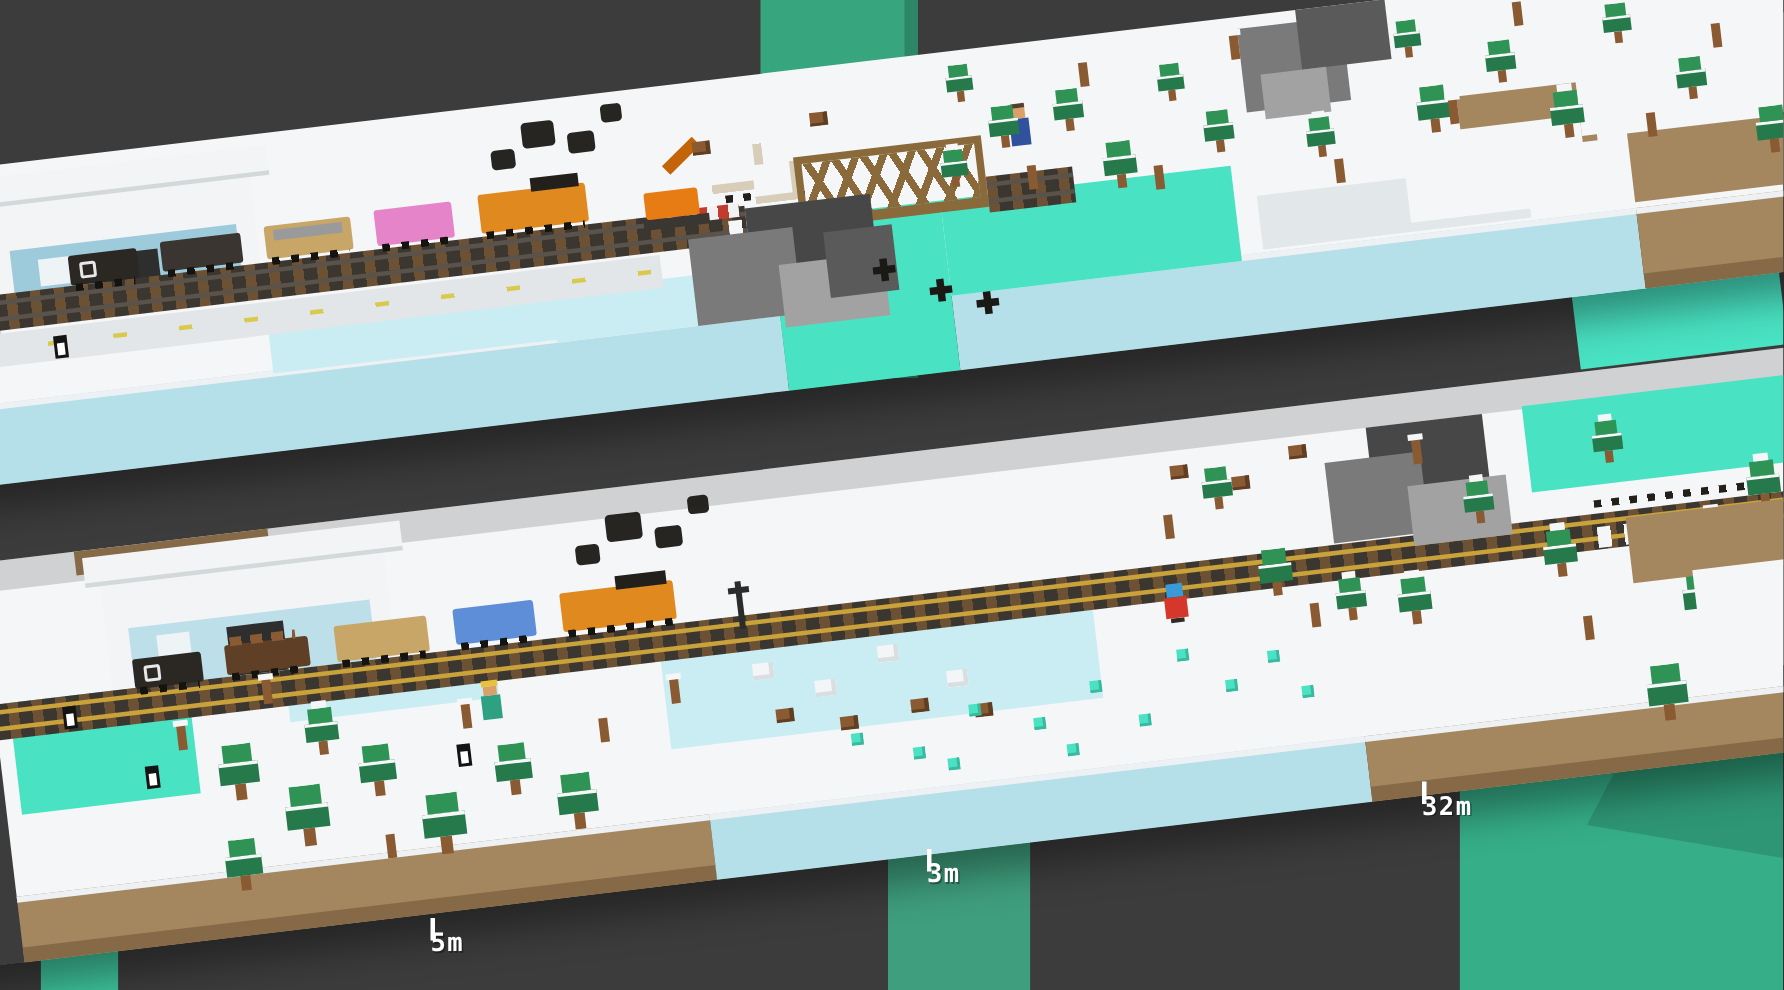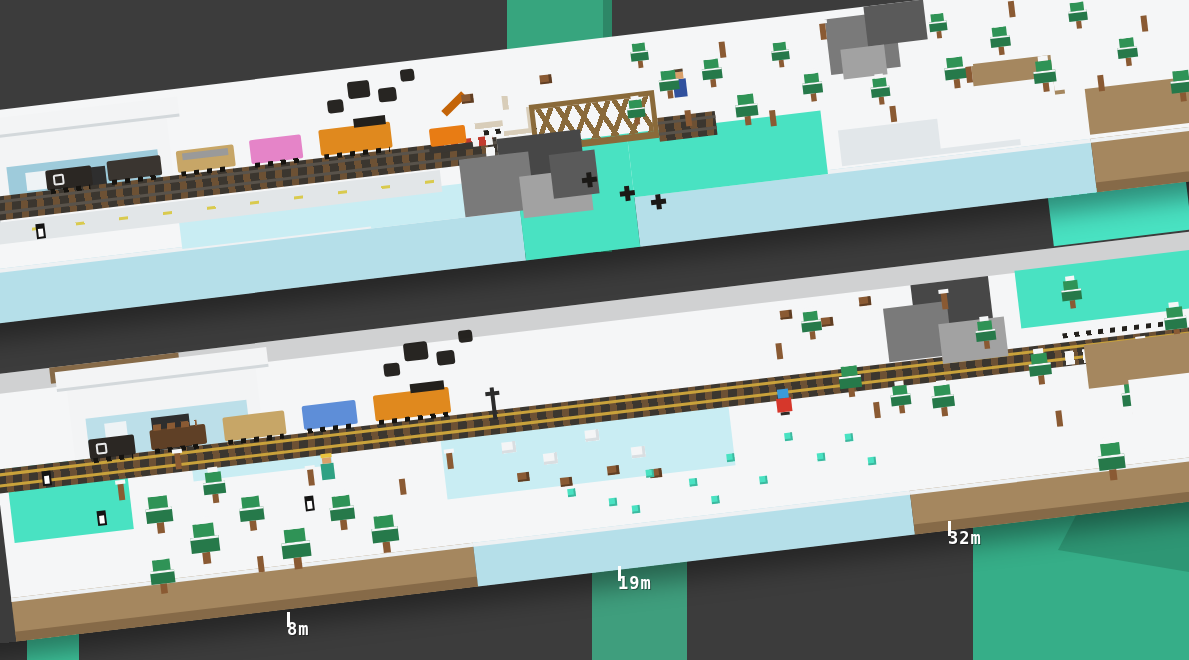--- a/index.html
+++ b/index.html
@@ -330,24 +330,24 @@
     <i class="btree" style="left:1012px;top:28px"></i>
     <i class="btree" style="left:1112px;top:158px"></i>
     <i class="btree" style="left:1202px;top:98px"></i>
 
     <div class="tan" style="left:1150px;top:100px;width:120px;height:44px"></div>
     <div class="white" style="left:1190px;top:140px;width:150px;height:70px"></div>
   </div>
 
   <div class="marker" style="left:287px;top:612px">
     <span class="tick"></span>
-    <span class="mlabel">8m</span>
+    <span class="mlabel">5m</span>
   </div>
   <div class="marker" style="left:618px;top:566px">
     <span class="tick"></span>
-    <span class="mlabel">19m</span>
+    <span class="mlabel">3m</span>
   </div>
   <div class="marker" style="left:948px;top:521px">
     <span class="tick"></span>
     <span class="mlabel">32m</span>
   </div>
 
 </div>
 
 </body></html>

